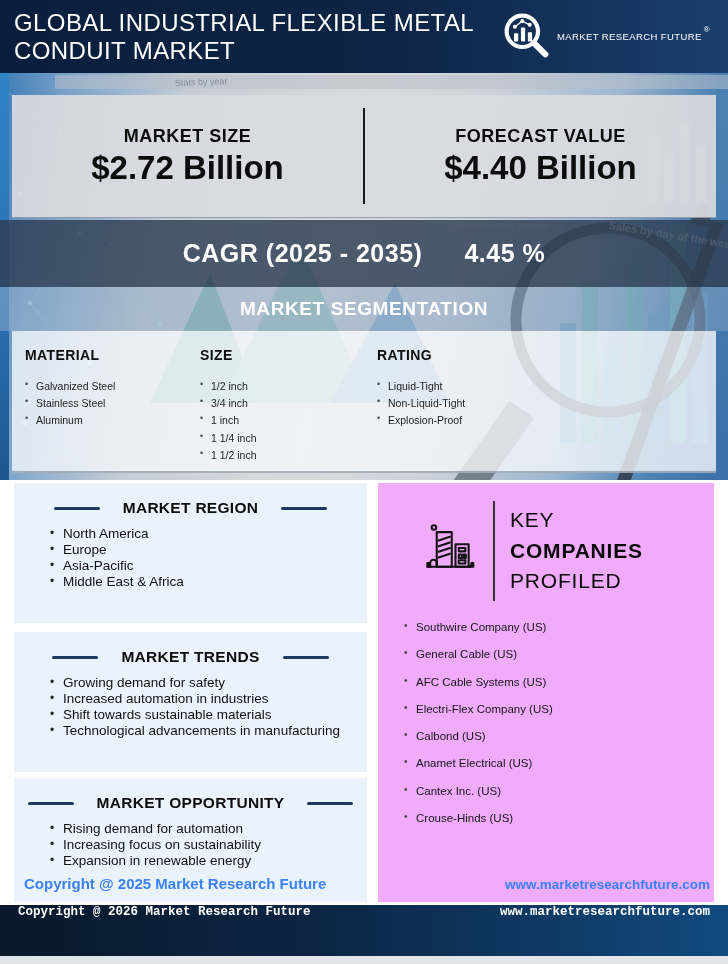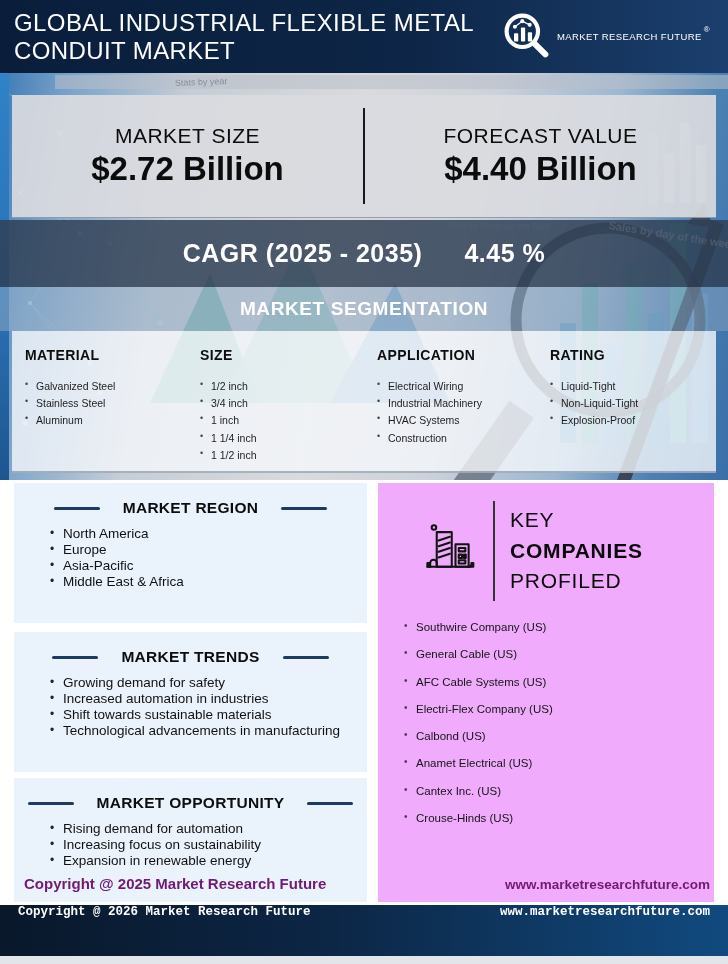--- a/index.html
+++ b/index.html
@@ -36,21 +36,21 @@
     background:linear-gradient(180deg,#2f83c6,#2a6fb0 60%,#1d568f);
   }
   
   .size-panel{
     position:absolute;left:12px;top:95px;width:704px;height:122px;
     background:rgba(218,219,223,0.92);
     border-bottom:1px solid rgba(90,106,126,.55);
     display:flex;align-items:center;
   }
   .size-half{flex:1;text-align:center;color:#0c0c0c;}
-  .size-label{font-size:21px;font-weight:400;letter-spacing:.5px;}
+  .size-label{font-size:18px;font-weight:700;letter-spacing:.5px;}
   .size-value{font-size:33px;font-weight:700;margin-top:2px;}
   .size-divider{width:2px;height:96px;background:#17181c;}
   
   .cagr-band{
     position:absolute;left:0;top:220px;width:728px;height:67px;
     background:rgba(47,62,84,0.83);
     display:flex;align-items:center;justify-content:center;gap:42px;
     color:#fff;font-size:25px;font-weight:700;letter-spacing:.5px;
   }
   
@@ -89,21 +89,21 @@
   .bullet-list li::before{content:"•";position:absolute;left:0;font-size:12px;color:#222;}
   
   .comp-head{display:flex;align-items:center;gap:15px;margin:18px 0 0 40px;}
   .comp-divider{width:2px;height:100px;background:#333;}
   .comp-title{font-size:21px;color:#0b0b0b;letter-spacing:.8px;line-height:1.45;}
   .comp-title .w2{font-weight:700;}
   .comp-list{list-style:none;margin:20px 0 0 0;padding:0 0 0 26px;}
   .comp-list li{font-size:11.5px;color:#151515;margin-bottom:15.3px;padding-left:12px;position:relative;}
   .comp-list li::before{content:"•";position:absolute;left:0;top:-1px;font-size:10px;color:#444;}
   
-  .wm{position:absolute;color:#701a75;font-weight:700;white-space:nowrap;}
+  .wm{position:absolute;color:#3b82f6;font-weight:700;white-space:nowrap;}
   .wm-copy{left:24px;top:395px;font-size:15px;}
   .wm-site{right:18px;top:397px;font-size:13.5px;}
   
   .footer{
     position:absolute;left:0;top:905px;width:728px;height:66px;
     background:linear-gradient(90deg,#09182b 0%,#0c2645 45%,#114a7f 100%);
     display:flex;align-items:flex-start;justify-content:space-between;
     padding:0 18px;box-sizing:border-box;
   }
   .footer-text{color:#fff;font-family:"Liberation Mono",monospace;font-weight:700;font-size:12.5px;letter-spacing:0;}
@@ -239,29 +239,20 @@
         </ul>
     </div>
     <div class="seg-col">
       <div class="seg-col-heading">SIZE</div>
       <ul class="seg-list">
           <li>1/2 inch</li>
           <li>3/4 inch</li>
           <li>1 inch</li>
           <li>1 1/4 inch</li>
           <li>1 1/2 inch</li>
-        </ul>
-    </div>
-    <div class="seg-col">
-      <div class="seg-col-heading">APPLICATION</div>
-      <ul class="seg-list">
-          <li>Electrical Wiring</li>
-          <li>Industrial Machinery</li>
-          <li>HVAC Systems</li>
-          <li>Construction</li>
         </ul>
     </div>
     <div class="seg-col">
       <div class="seg-col-heading">RATING</div>
       <ul class="seg-list">
           <li>Liquid-Tight</li>
           <li>Non-Liquid-Tight</li>
           <li>Explosion-Proof</li>
         </ul>
     </div>

